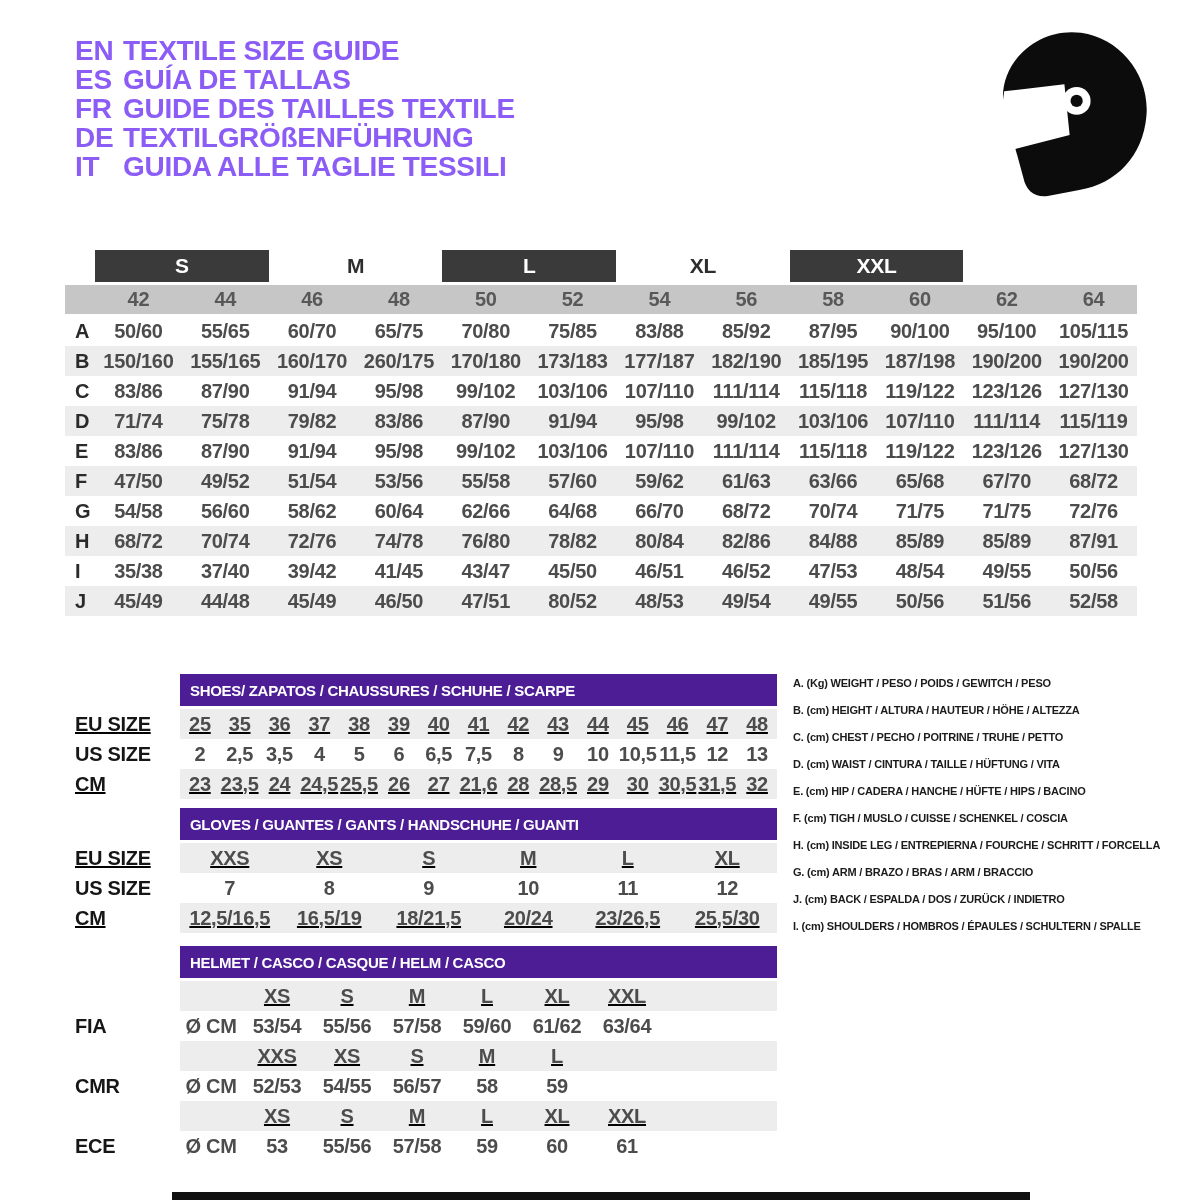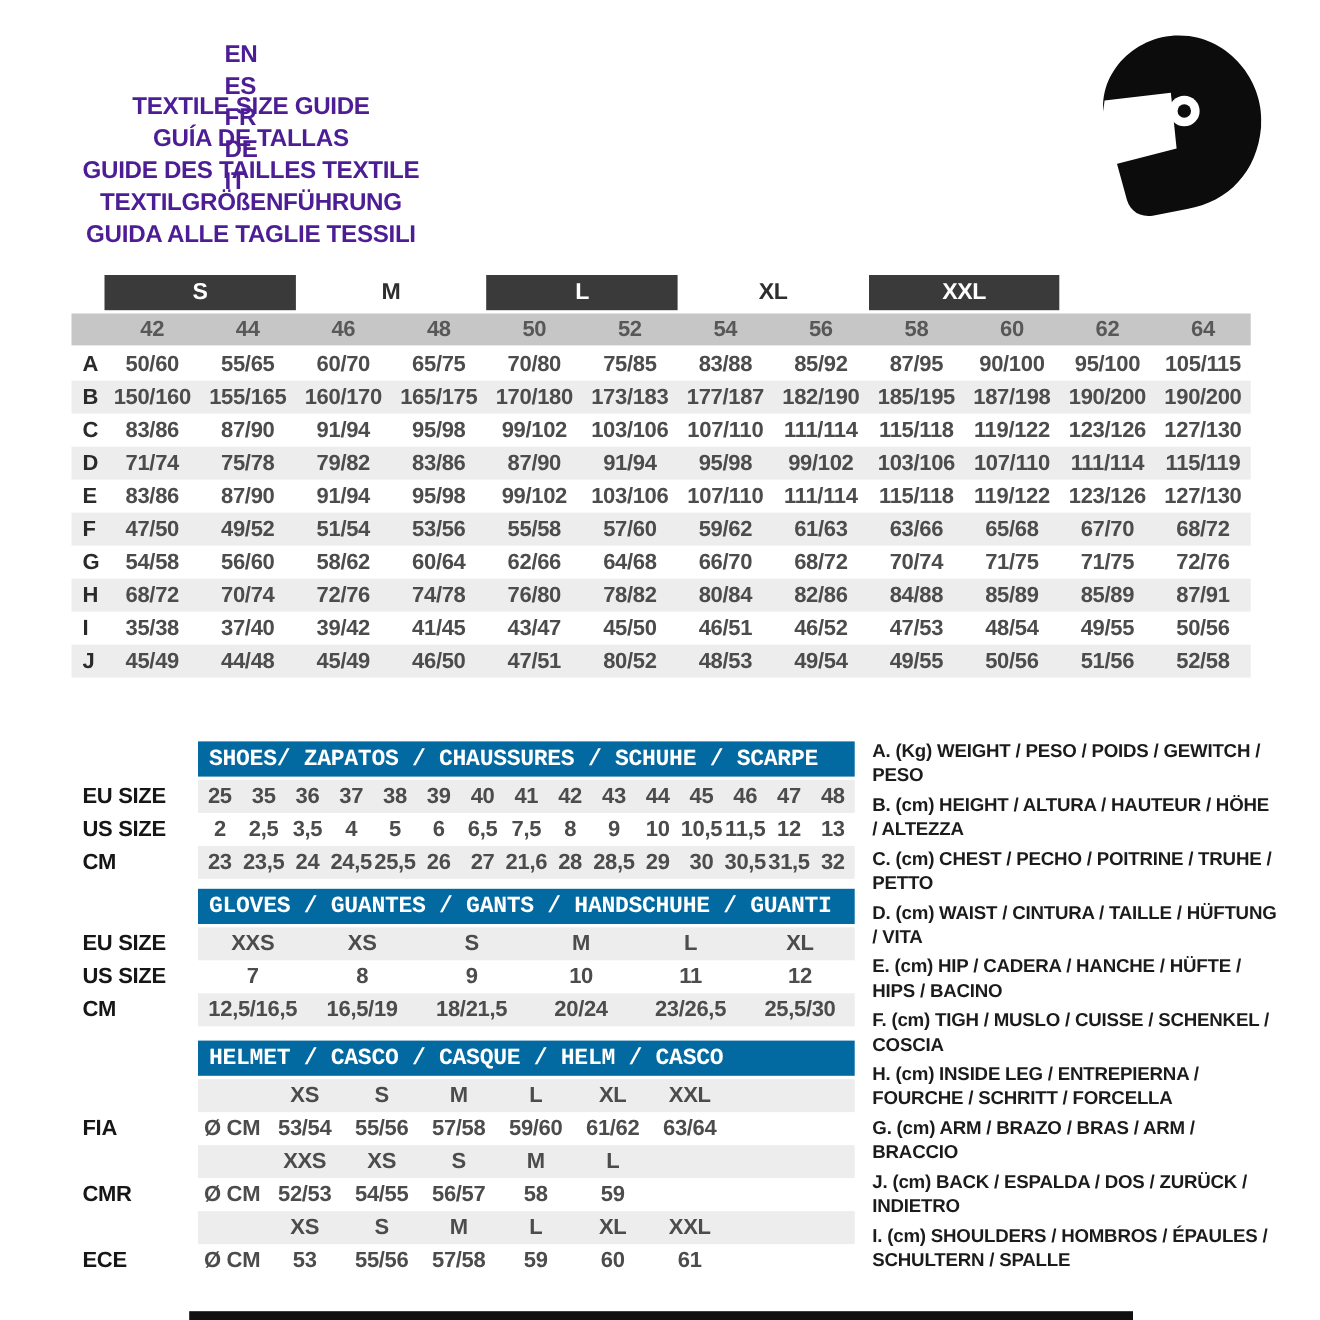--- a/index.html
+++ b/index.html
@@ -3,21 +3,21 @@
 <meta charset="utf-8">
 <style>
   html,body{margin:0;padding:0;}
   body{
     width:1200px;height:1200px;position:relative;background:#fff;overflow:hidden;
     font-family:"Liberation Sans", sans-serif;font-weight:700;letter-spacing:-0.3px;
     -webkit-font-smoothing:antialiased;
   }
   
   .langs{position:absolute;left:75px;top:36px;}
-  .lang-row{display:flex;height:29px;align-items:center;color:#4c1d95;font-size:22px;flex-direction:column;}
+  .lang-row{display:flex;height:29px;align-items:center;color:#8b5cf6;font-size:28px;}
   .lang-code{width:48px;flex:0 0 48px;}
   .lang-label{white-space:nowrap;}
   
   .helmet-ic{position:absolute;left:978px;top:22px;}
   
   .main-table{position:absolute;left:65px;top:250px;width:1072px;}
   .grid13{display:grid;grid-template-columns:30px repeat(12,1fr);}
   .size-groups{display:grid;grid-template-columns:30px repeat(12,1fr);height:32px;margin-bottom:3px;}
   .size-bar{background:#3a3a3a;color:#fff;display:flex;align-items:center;justify-content:center;font-size:21px;}
   .size-plain{color:#2e2e2e;display:flex;align-items:center;justify-content:center;font-size:21px;}
@@ -25,32 +25,32 @@
   .num-header .cell{color:#585858;}
   .data-row{height:30px;}
   .data-row.stripe{background:#ededee;}
   .cell{display:flex;align-items:center;justify-content:center;font-size:20px;color:#4c4c4c;white-space:nowrap;}
   .letter-cell{justify-content:flex-start;padding-left:10px;color:#2a2a2a;}
   
   .sub{position:absolute;left:65px;width:712px;}
   .sub-shoes{top:674px;}
   .sub-gloves{top:808px;}
   .sub-helmet{top:946px;}
-  .sub-header{margin-left:115px;height:32px;background:#0369a1;color:#fff;display:flex;align-items:center;
-    padding-left:10px;font-size:21px;margin-bottom:3px;white-space:nowrap;font-family:Liberation Mono, monospace;}
+  .sub-header{margin-left:115px;height:32px;background:#4c1d95;color:#fff;display:flex;align-items:center;
+    padding-left:10px;font-size:15px;margin-bottom:3px;white-space:nowrap;}
   .sub-row{display:grid;height:30px;align-items:center;}
-  .sub-row.stripe{background:linear-gradient(to right, transparent 115px, #ededee 115px);}
+  .sub-row.stripe{background:linear-gradient(to right, transparent 115px, #ededee 115px);text-decoration:underline;}
   .cols15{grid-template-columns:115px repeat(15,1fr);}
   .cols6{grid-template-columns:115px repeat(6,1fr);}
   .helmet-grid{grid-template-columns:115px 62px repeat(6,70px) 1fr;}
   .label-cell{justify-content:flex-start;padding-left:10px;font-size:21px;color:#161616;}
   .sub .cell{font-size:20px;}
   
   .legend{position:absolute;left:793px;top:672px;width:368px;}
-  .legend-item{font-size:17px;line-height:22px;color:#1b1b1b;margin-bottom:5px;letter-spacing:-0.2px;}
+  .legend-item{font-size:11px;line-height:22px;color:#1b1b1b;margin-bottom:5px;letter-spacing:-0.2px;}
   
   .footer-bar{position:absolute;left:172px;bottom:0;width:858px;height:8px;background:#101010;}
 </style>
 </head>
 <body>
 
 <div class="langs" id="langs">
     <div class="lang-row">
       <span class="lang-code">EN</span>
       <span class="lang-label">TEXTILE SIZE GUIDE</span>
@@ -117,21 +117,21 @@
         <div class="cell">87/95</div>
         <div class="cell">90/100</div>
         <div class="cell">95/100</div>
         <div class="cell">105/115</div>
       </div>
       <div class="grid13 data-row stripe">
         <div class="cell letter-cell">B</div>
         <div class="cell">150/160</div>
         <div class="cell">155/165</div>
         <div class="cell">160/170</div>
-        <div class="cell">165/175</div>
+        <div class="cell">260/175</div>
         <div class="cell">170/180</div>
         <div class="cell">173/183</div>
         <div class="cell">177/187</div>
         <div class="cell">182/190</div>
         <div class="cell">185/195</div>
         <div class="cell">187/198</div>
         <div class="cell">190/200</div>
         <div class="cell">190/200</div>
       </div>
       <div class="grid13 data-row">

